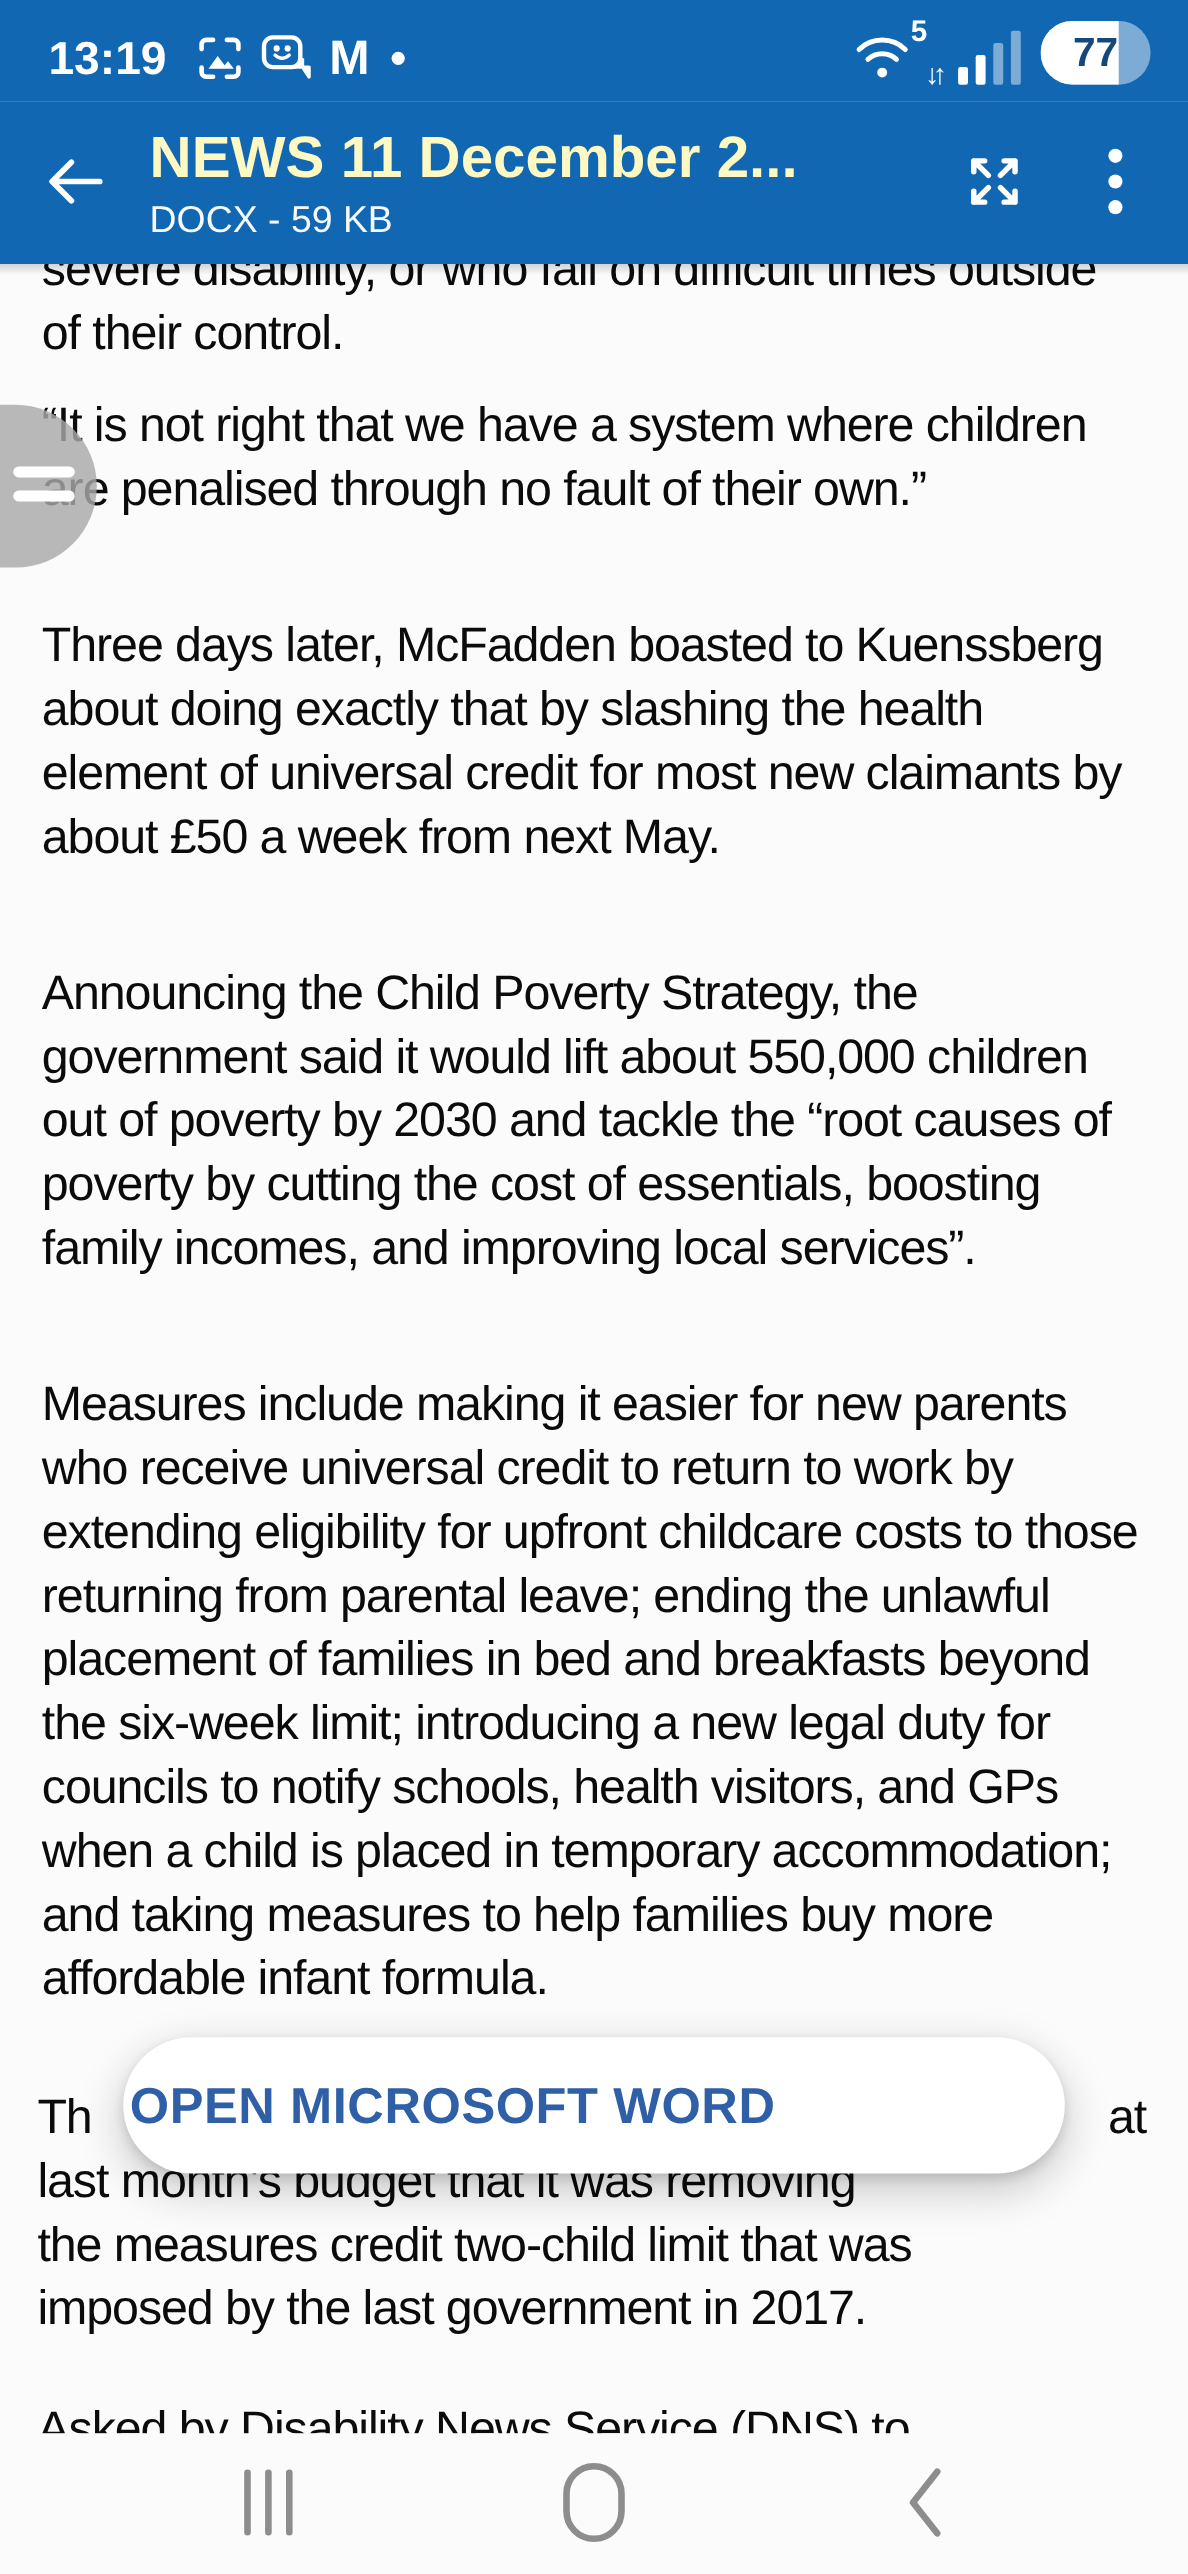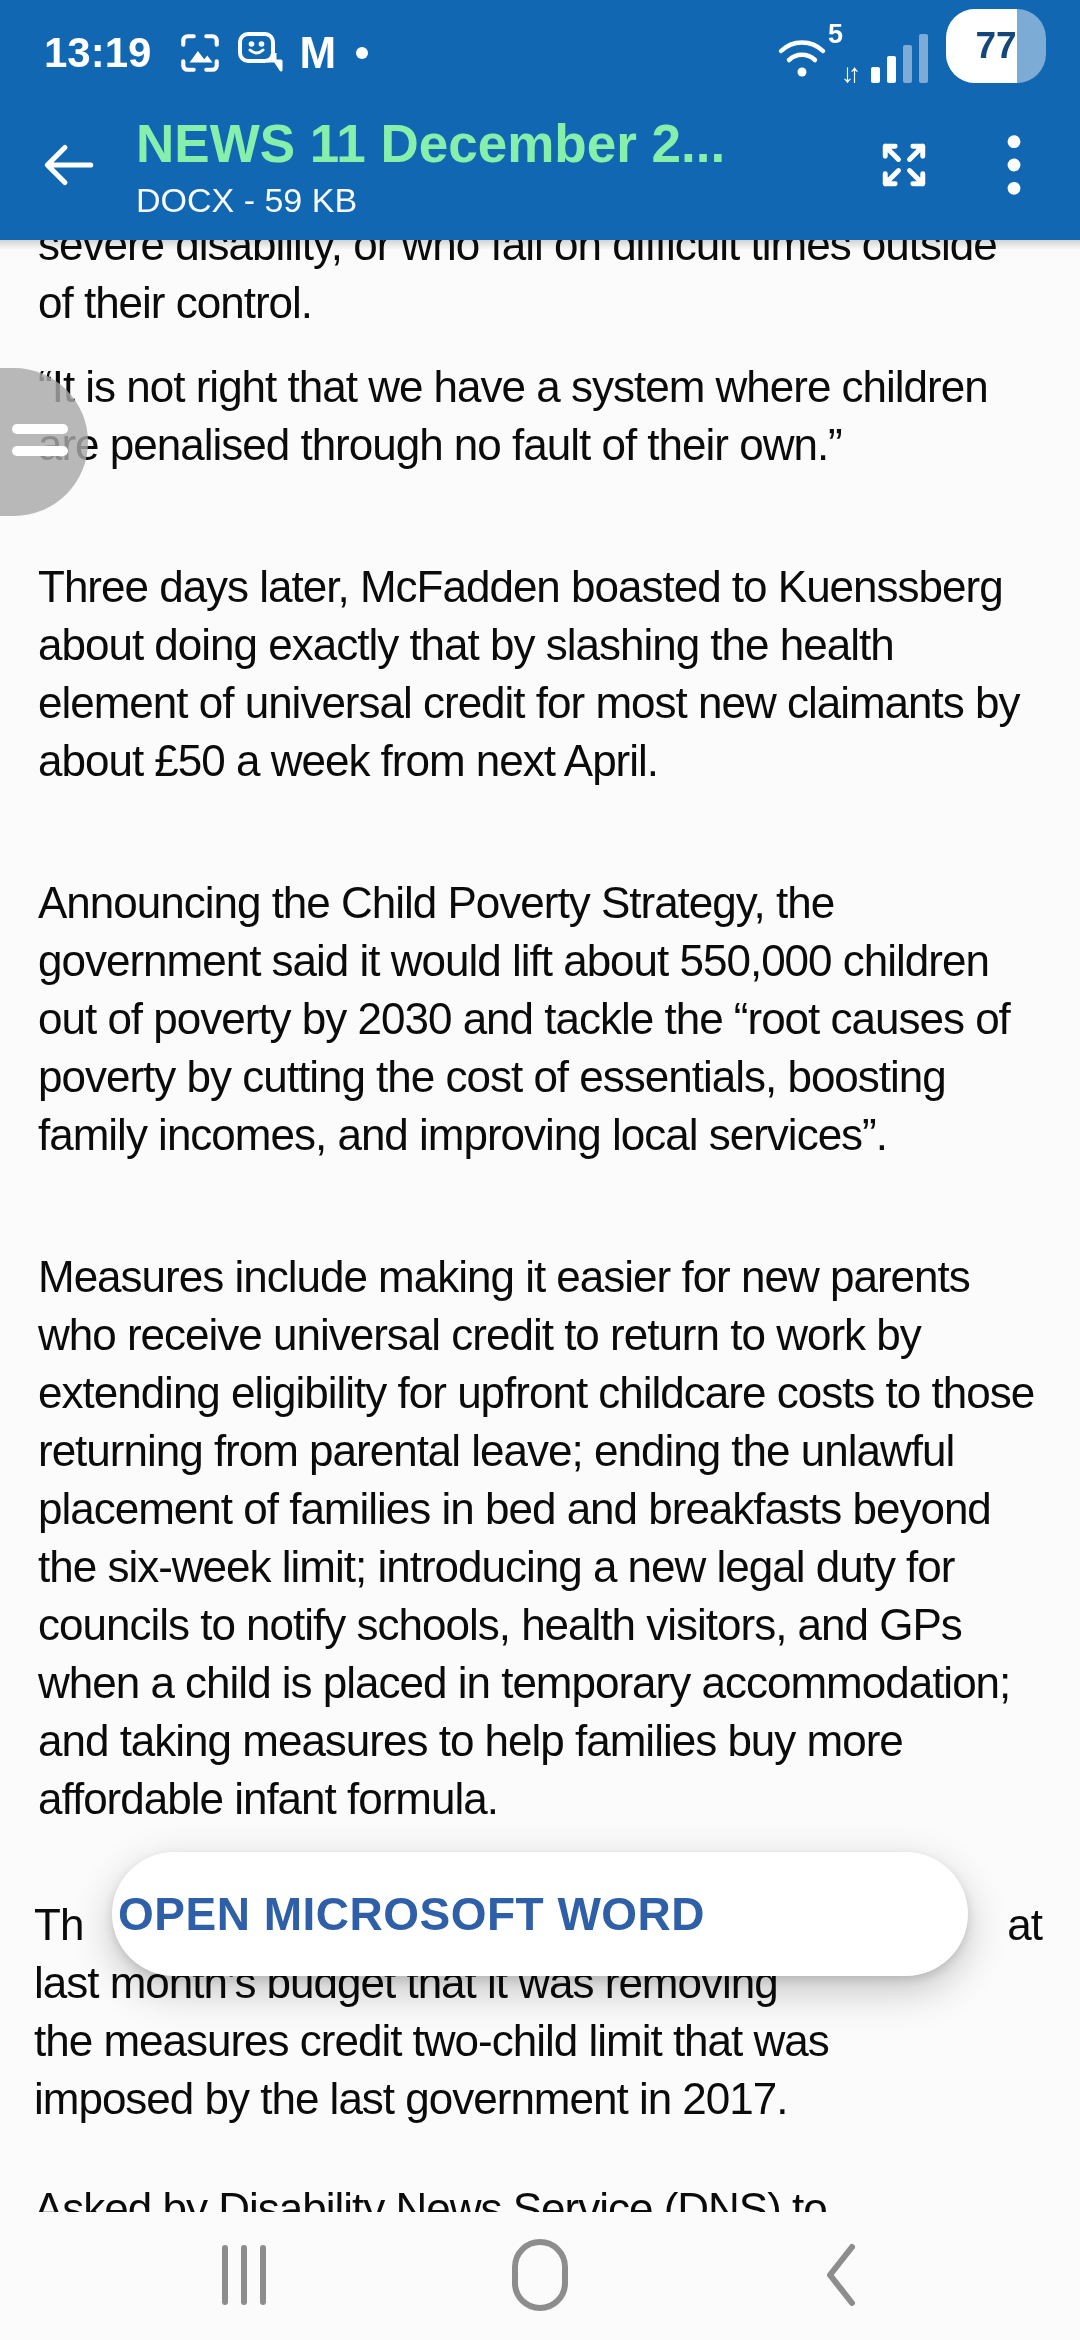--- a/index.html
+++ b/index.html
@@ -24,38 +24,38 @@
   .wifi-wrap svg{position:absolute;left:0;bottom:4px;}
   .wifi-gen{position:absolute;top:-2px;right:10px;font-size:27px;font-weight:700;}
   .wifi-arrows{position:absolute;right:-2px;bottom:-6px;font-size:26px;letter-spacing:-6px;}
   .signal{display:flex;align-items:flex-end;gap:7px;height:50px;}
   .signal i{display:block;width:9px;border-radius:2px;background:#fff;}
   .signal i:nth-child(1){height:16px;}
   .signal i:nth-child(2){height:27px;}
   .signal i:nth-child(3){height:38px;opacity:.45;}
   .signal i:nth-child(4){height:49px;opacity:.45;}
   .battery{
-    position:relative;width:100px;height:74px;border-radius:29px;overflow:hidden;
+    position:relative;width:100px;height:58px;border-radius:29px;overflow:hidden;
     background:rgba(255,255,255,.45);
   }
   .battery .fill{position:absolute;left:0;top:0;bottom:0;width:71%;background:#fff;}
   .battery .pct{
     position:absolute;inset:0;display:flex;align-items:center;justify-content:center;
     font-size:37px;font-weight:700;color:#15477d;
   }
   
   .appbar{
     position:absolute;top:92px;left:0;right:0;height:148px;background:#1267b3;
     display:flex;align-items:center;padding:0 38px 0 28px;box-sizing:border-box;
     z-index:10;color:#fff;
   }
   .iconbtn{display:flex;align-items:center;justify-content:center;background:none;border:none;padding:0;cursor:pointer;}
   .back-btn{width:80px;height:80px;}
   .title-wrap{flex:1;margin-left:28px;min-width:0;display:flex;flex-direction:column;}
-  .doc-title{font-size:53px;font-weight:700;color:#86efac;white-space:nowrap;overflow:hidden;}
+  .doc-title{font-size:53px;font-weight:700;color:#fef9c3;white-space:nowrap;overflow:hidden;}
   .doc-sub{font-size:34px;margin-top:7px;color:rgba(255,255,255,.96);}
   .expand-btn{width:72px;height:72px;margin-right:46px;}
   .more-btn{width:56px;height:72px;}
   .header-shadow{
     position:absolute;top:240px;left:0;right:0;height:10px;z-index:9;
     background:linear-gradient(rgba(0,0,0,.16),rgba(0,0,0,0));
   }
   
   .content{
     position:absolute;top:0;left:0;right:0;bottom:0;z-index:1;
@@ -179,21 +179,21 @@
           <circle cx="6" cy="46" r="5.5" fill="#fff"></circle>
         </svg>
       </span>
     </button>
   </div>
   <div class="header-shadow"></div>
 
   <div class="content">
     <p class="para p1">severe disability, or who fall on difficult times outside of their control.</p>
     <p class="para p2">“It is not right that we have a system where children are penalised through no fault of their own.”</p>
-    <p class="para p3">Three days later, McFadden boasted to Kuenssberg about doing exactly that by slashing the health element of universal credit for most new claimants by about £50 a week from next April.</p>
+    <p class="para p3">Three days later, McFadden boasted to Kuenssberg about doing exactly that by slashing the health element of universal credit for most new claimants by about £50 a week from next May.</p>
     <p class="para p4">Announcing the Child Poverty Strategy, the government said it would lift about 550,000 children out of poverty by 2030 and tackle the “root causes of poverty by cutting the cost of essentials, boosting family incomes, and improving local services”.</p>
     <div class="p5wrap">
       <p>Measures include making it easier for new parents who receive universal credit to return to work by extending eligibility for upfront childcare costs to those returning from parental leave; ending the unlawful placement of families in bed and breakfasts beyond the six-week limit; introducing a new legal duty for councils to notify schools, health visitors, and GPs when a child is placed in temporary accommodation; and taking measures to help families buy more affordable infant formula.</p>
     </div>
     <div class="bottom-block">
       <p class="split-line">
         <span>Th</span>
         <span>at</span>
       </p>
       <div class="cont-line">last month's budget that it was removing</div>

